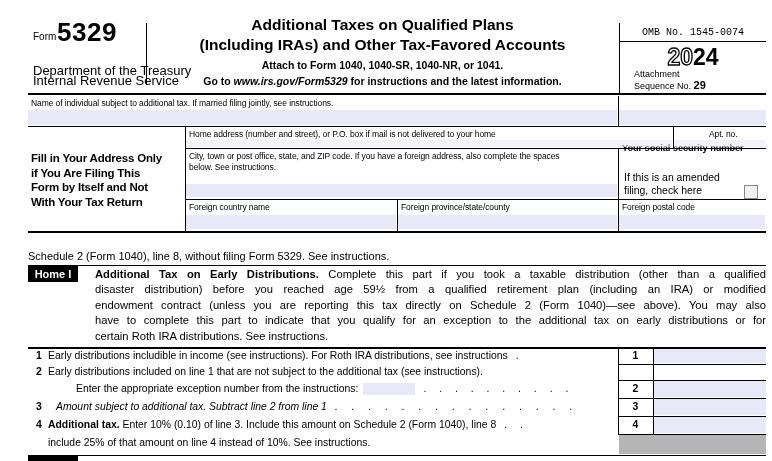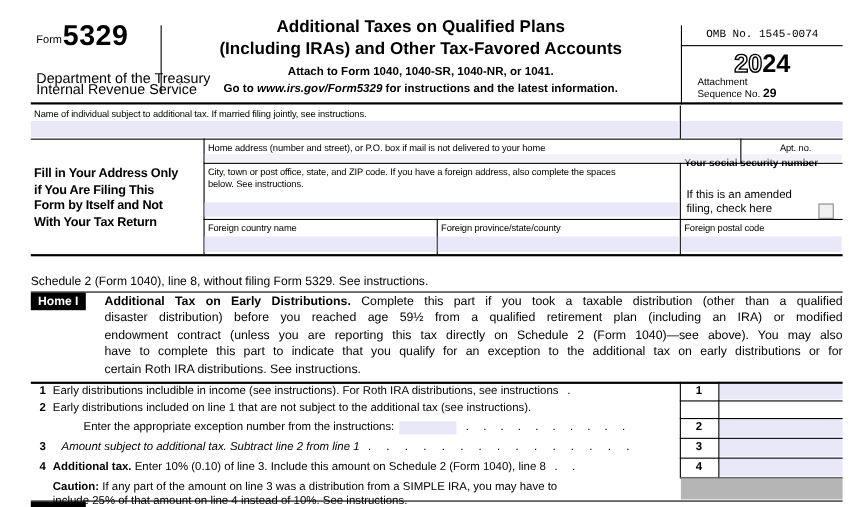--- a/index.html
+++ b/index.html
@@ -133,21 +133,20 @@
 
   <div class="vline" style="left:618px; top:347px; height:87px;"></div>
   <div class="vline" style="left:653px; top:347px; height:87px;"></div>
   <div class="hline" style="left:618px; top:364px; width:148px;"></div>
   <div class="hline" style="left:618px; top:380px; width:148px;"></div>
   <div class="hline" style="left:618px; top:398px; width:148px;"></div>
   <div class="hline" style="left:618px; top:416px; width:148px;"></div>
   <div class="hline" style="left:618px; top:434px; width:148px;"></div>
 
   <div class="abs" style="left:48px; top:436px; width:545px; font-size:10.4px; line-height:13px;">
-    <div><span class="b">Caution:</span><span> If any part of the amount on line 3 was a distribution from a SIMPLE IRA, you may have to</span></div>
     <div>include 25% of that amount on line 4 instead of 10%. See instructions.</div>
   </div>
   <div class="abs" style="left:619px; top:435px; width:147px; height:19px; background:#b5b5b5;"></div>
 
   <div class="hline" style="left:28px; top:455px; width:738px;"></div>
   <div class="abs" style="left:28px; top:456px; width:50px; height:5px; background:#000;"></div>
 
 </div>
 
 </body></html>

